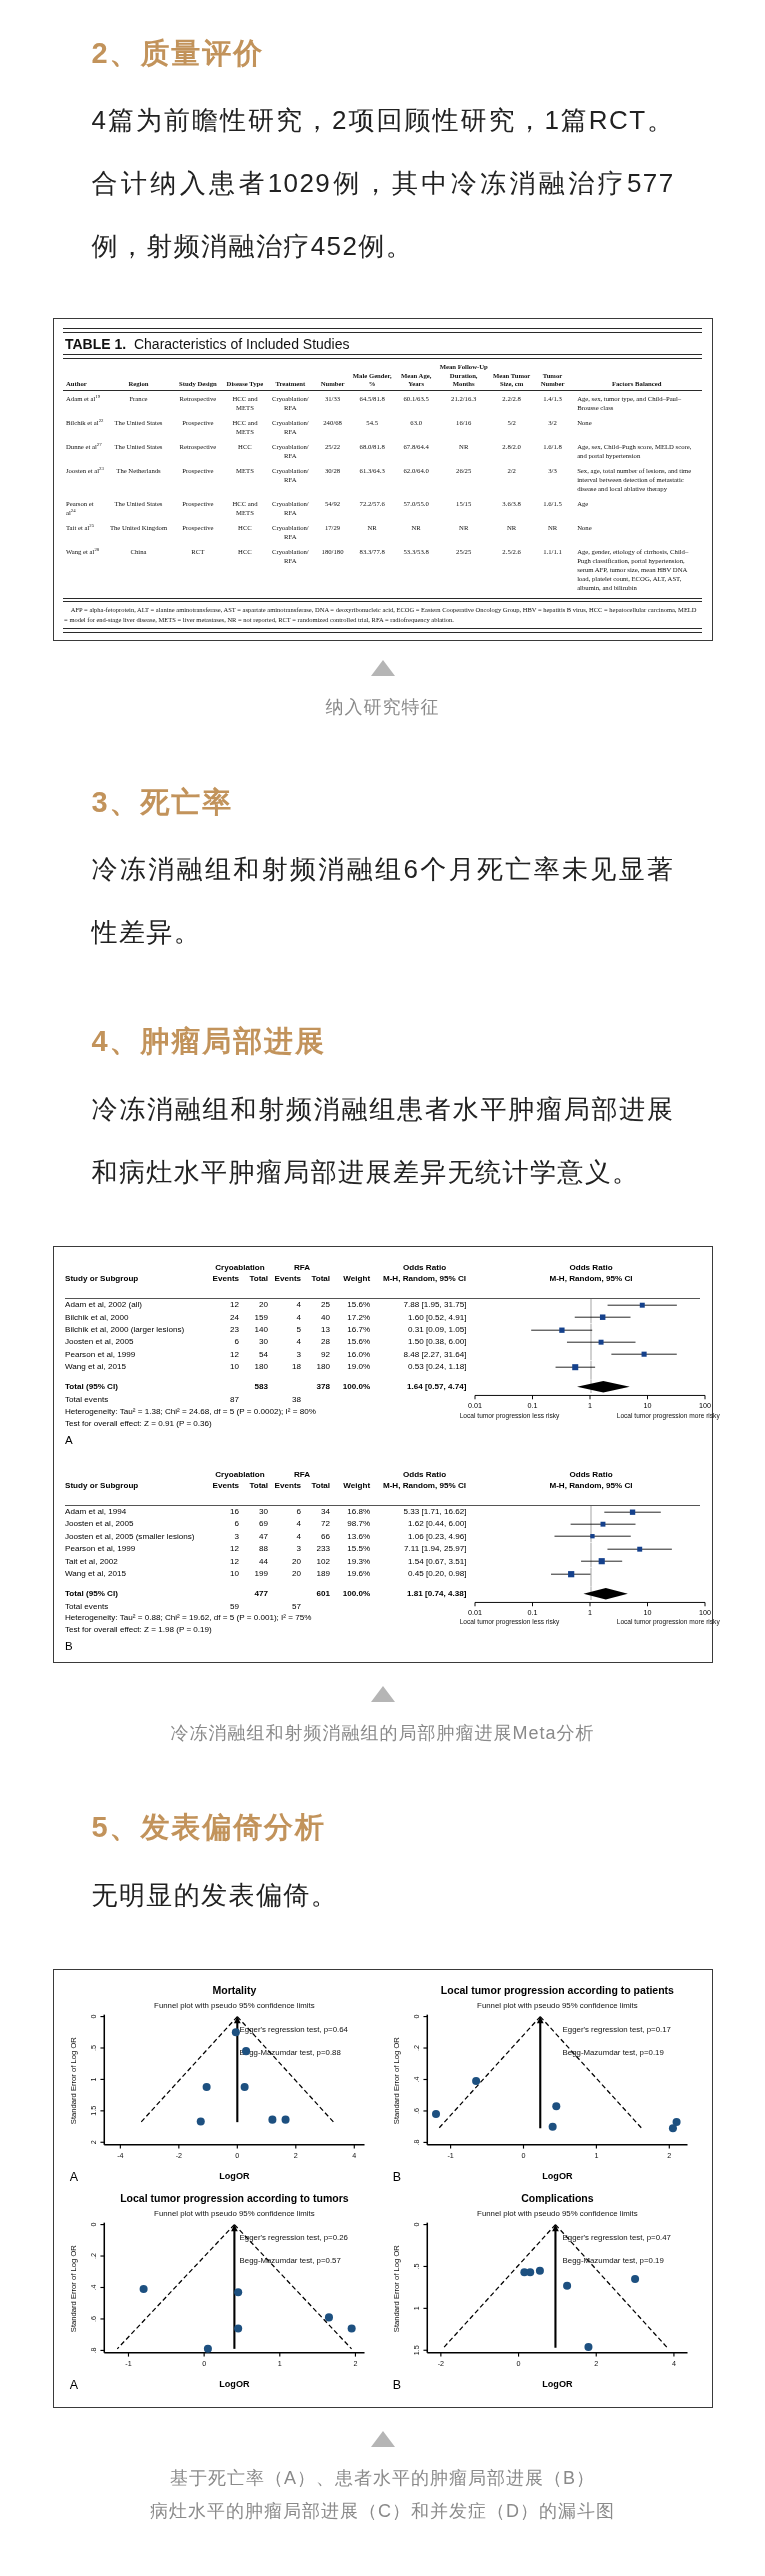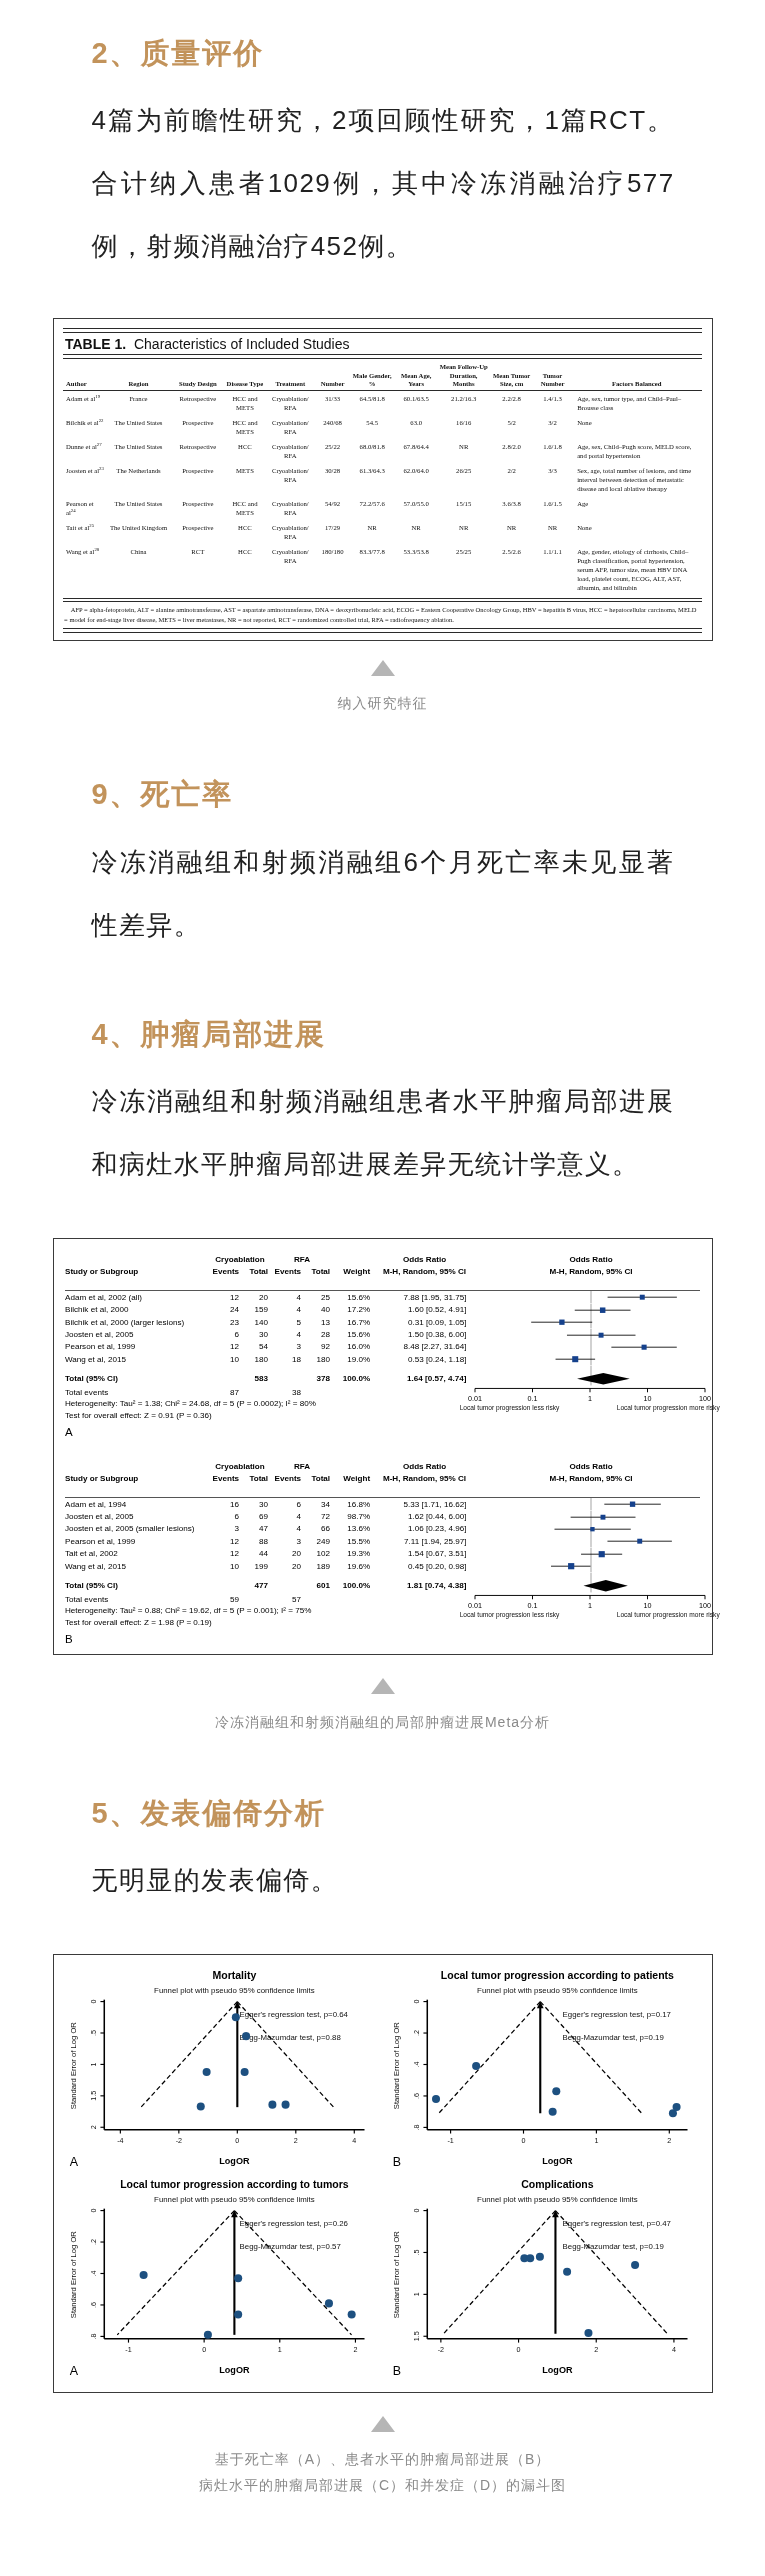--- a/index.html
+++ b/index.html
@@ -23,21 +23,21 @@
   table.t1 th{font-weight:bold;vertical-align:bottom;text-align:center;padding:1.9px 1px;border-bottom:1px solid #2a2a2a;line-height:1.25;}
   table.t1 td{vertical-align:top;text-align:center;padding:2.9px 1px;line-height:1.35;}
   table.t1 th:first-child, table.t1 td:first-child{text-align:left;padding-left:2.9px;}
   table.t1 td.fact{text-align:left;padding-left:5.7px;}
   table.t1 sup{font-size:4.8px;}
   .t1foot{font-family:"Liberation Serif","DejaVu Serif",serif;font-size:6.5px;line-height:1.55;margin:2.9px 1px;text-indent:6.7px;color:#111;}
 
   
   .capblock{margin-top:23px;text-align:center;}
   .tri{width:0;height:0;border-left:12.4px solid transparent;border-right:12.4px solid transparent;border-bottom:16.3px solid #b5b5b5;margin:0 auto;}
-  .cap{margin-top:15.3px;font-size:14px;color:#8a8a8a;line-height:1.85;letter-spacing:1px;}
+  .cap{margin-top:15.3px;font-size:18px;color:#8a8a8a;line-height:1.85;letter-spacing:1px;}
 
   
   .forestfig{border-width:1.4px;padding:15.3px 11.5px 9.6px;}
   .fpanel + .fpanel{margin-top:23px;}
   .frow{display:grid;grid-template-columns:144px 33px 29px 33px 29px 40px 103px 230px;align-items:center;}
   .frow7{display:grid;grid-template-columns:144px 33px 29px 33px 29px 40px 103px;align-items:center;}
   .fc{font-size:8.1px;line-height:11.5px;color:#000;}
   .fc.num{text-align:right;padding-right:2.9px;}
   .fc.or{text-align:right;padding-right:9.6px;}
   .fc.ctr{text-align:center;}
@@ -197,21 +197,21 @@
     <div class="t1foot">AFP = alpha-fetoprotein, ALT = alanine aminotransferase, AST = aspartate aminotransferase, DNA = deoxyribonucleic acid, ECOG = Eastern Cooperative Oncology Group, HBV = hepatitis B virus, HCC = hepatocellular carcinoma, MELD = model for end-stage liver disease, METS = liver metastases, NR = not reported, RCT = randomized controlled trial, RFA = radiofrequency ablation.</div>
     <div class="rule2"></div>
   </figure>
 
   <div class="capblock" style="margin-top:19px;">
     <div class="tri"></div>
     <div class="cap">纳入研究特征</div>
   </div>
 
   <section class="sec">
-    <h2 class="h">9、死亡率</h2>
+    <h2 class="h">3、死亡率</h2>
     <p class="p">冷冻消融组和射频消融组6个月死亡率未见显著性差异。</p>
   </section>
 
   <section class="sec">
     <h2 class="h">4、肿瘤局部进展</h2>
     <p class="p">冷冻消融组和射频消融组患者水平肿瘤局部进展和病灶水平肿瘤局部进展差异无统计学意义。</p>
   </section>
 
   <figure class="figbox forestfig" id="forestfig">
       <div class="fpanel">
@@ -427,21 +427,21 @@
             <line x1="120" y1="0" x2="120" y2="13" stroke="#888" stroke-width="0.8"></line>
             <line x1="81.70367016105558" y1="6.5" x2="161.72890058941184" y2="6.5" stroke="#000" stroke-width="0.9"></line>
             <rect x="119.25168524921956" y="4.233333333333333" width="4.533333333333333" height="4.533333333333333" fill="#15418c"></rect>
           </svg>
         </div>
         <div class="frow">
           <div class="fc">Pearson et al, 1999</div>
           <div class="fc num">12</div>
           <div class="fc num">88</div>
           <div class="fc num">3</div>
-          <div class="fc num">249</div>
+          <div class="fc num">233</div>
           <div class="fc num">15.5%</div>
           <div class="fc or">7.11 [1.94, 25.97]</div>
           <svg width="230" height="12.4" class="rowsvg" viewBox="0 0 240 13">
             <line x1="120" y1="0" x2="120" y2="13" stroke="#888" stroke-width="0.8"></line>
             <line x1="137.26810379581357" y1="6.5" x2="204.86831697775818" y2="6.5" stroke="#000" stroke-width="0.9"></line>
             <rect x="168.52884271045264" y="3.9166666666666665" width="5.166666666666667" height="5.166666666666667" fill="#15418c"></rect>
           </svg>
         </div>
         <div class="frow">
           <div class="fc">Tait et al, 2002</div>

